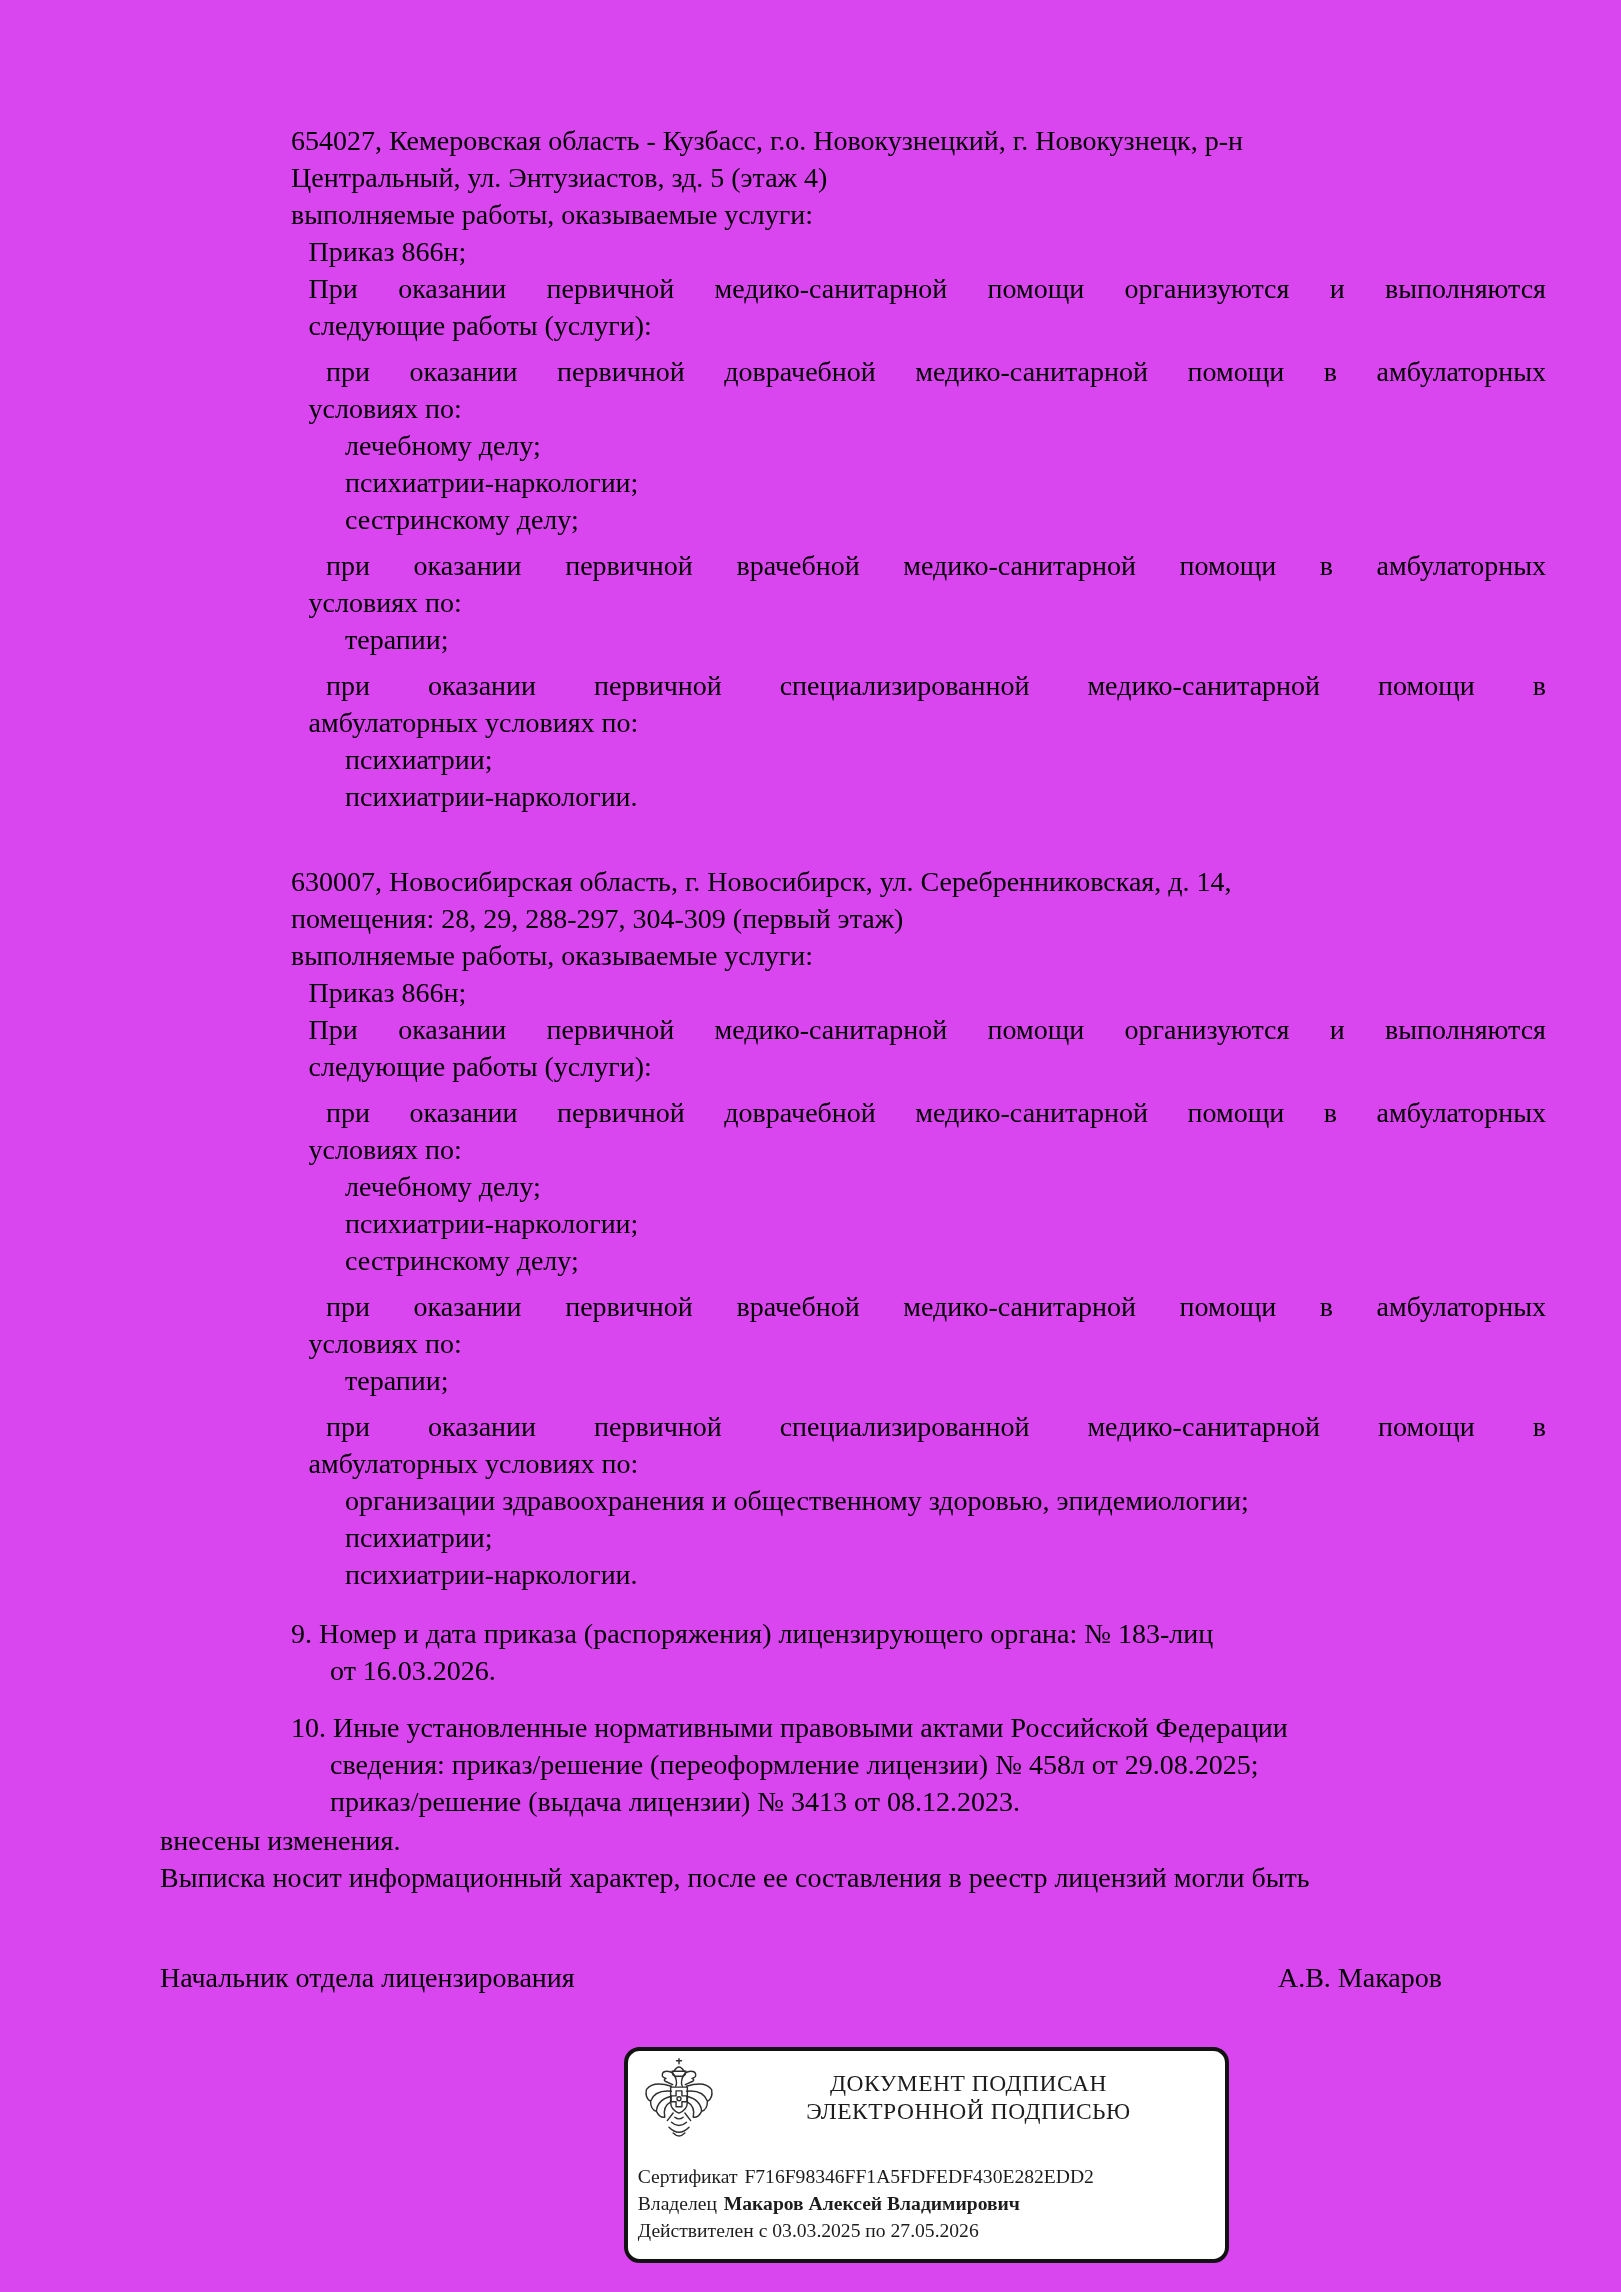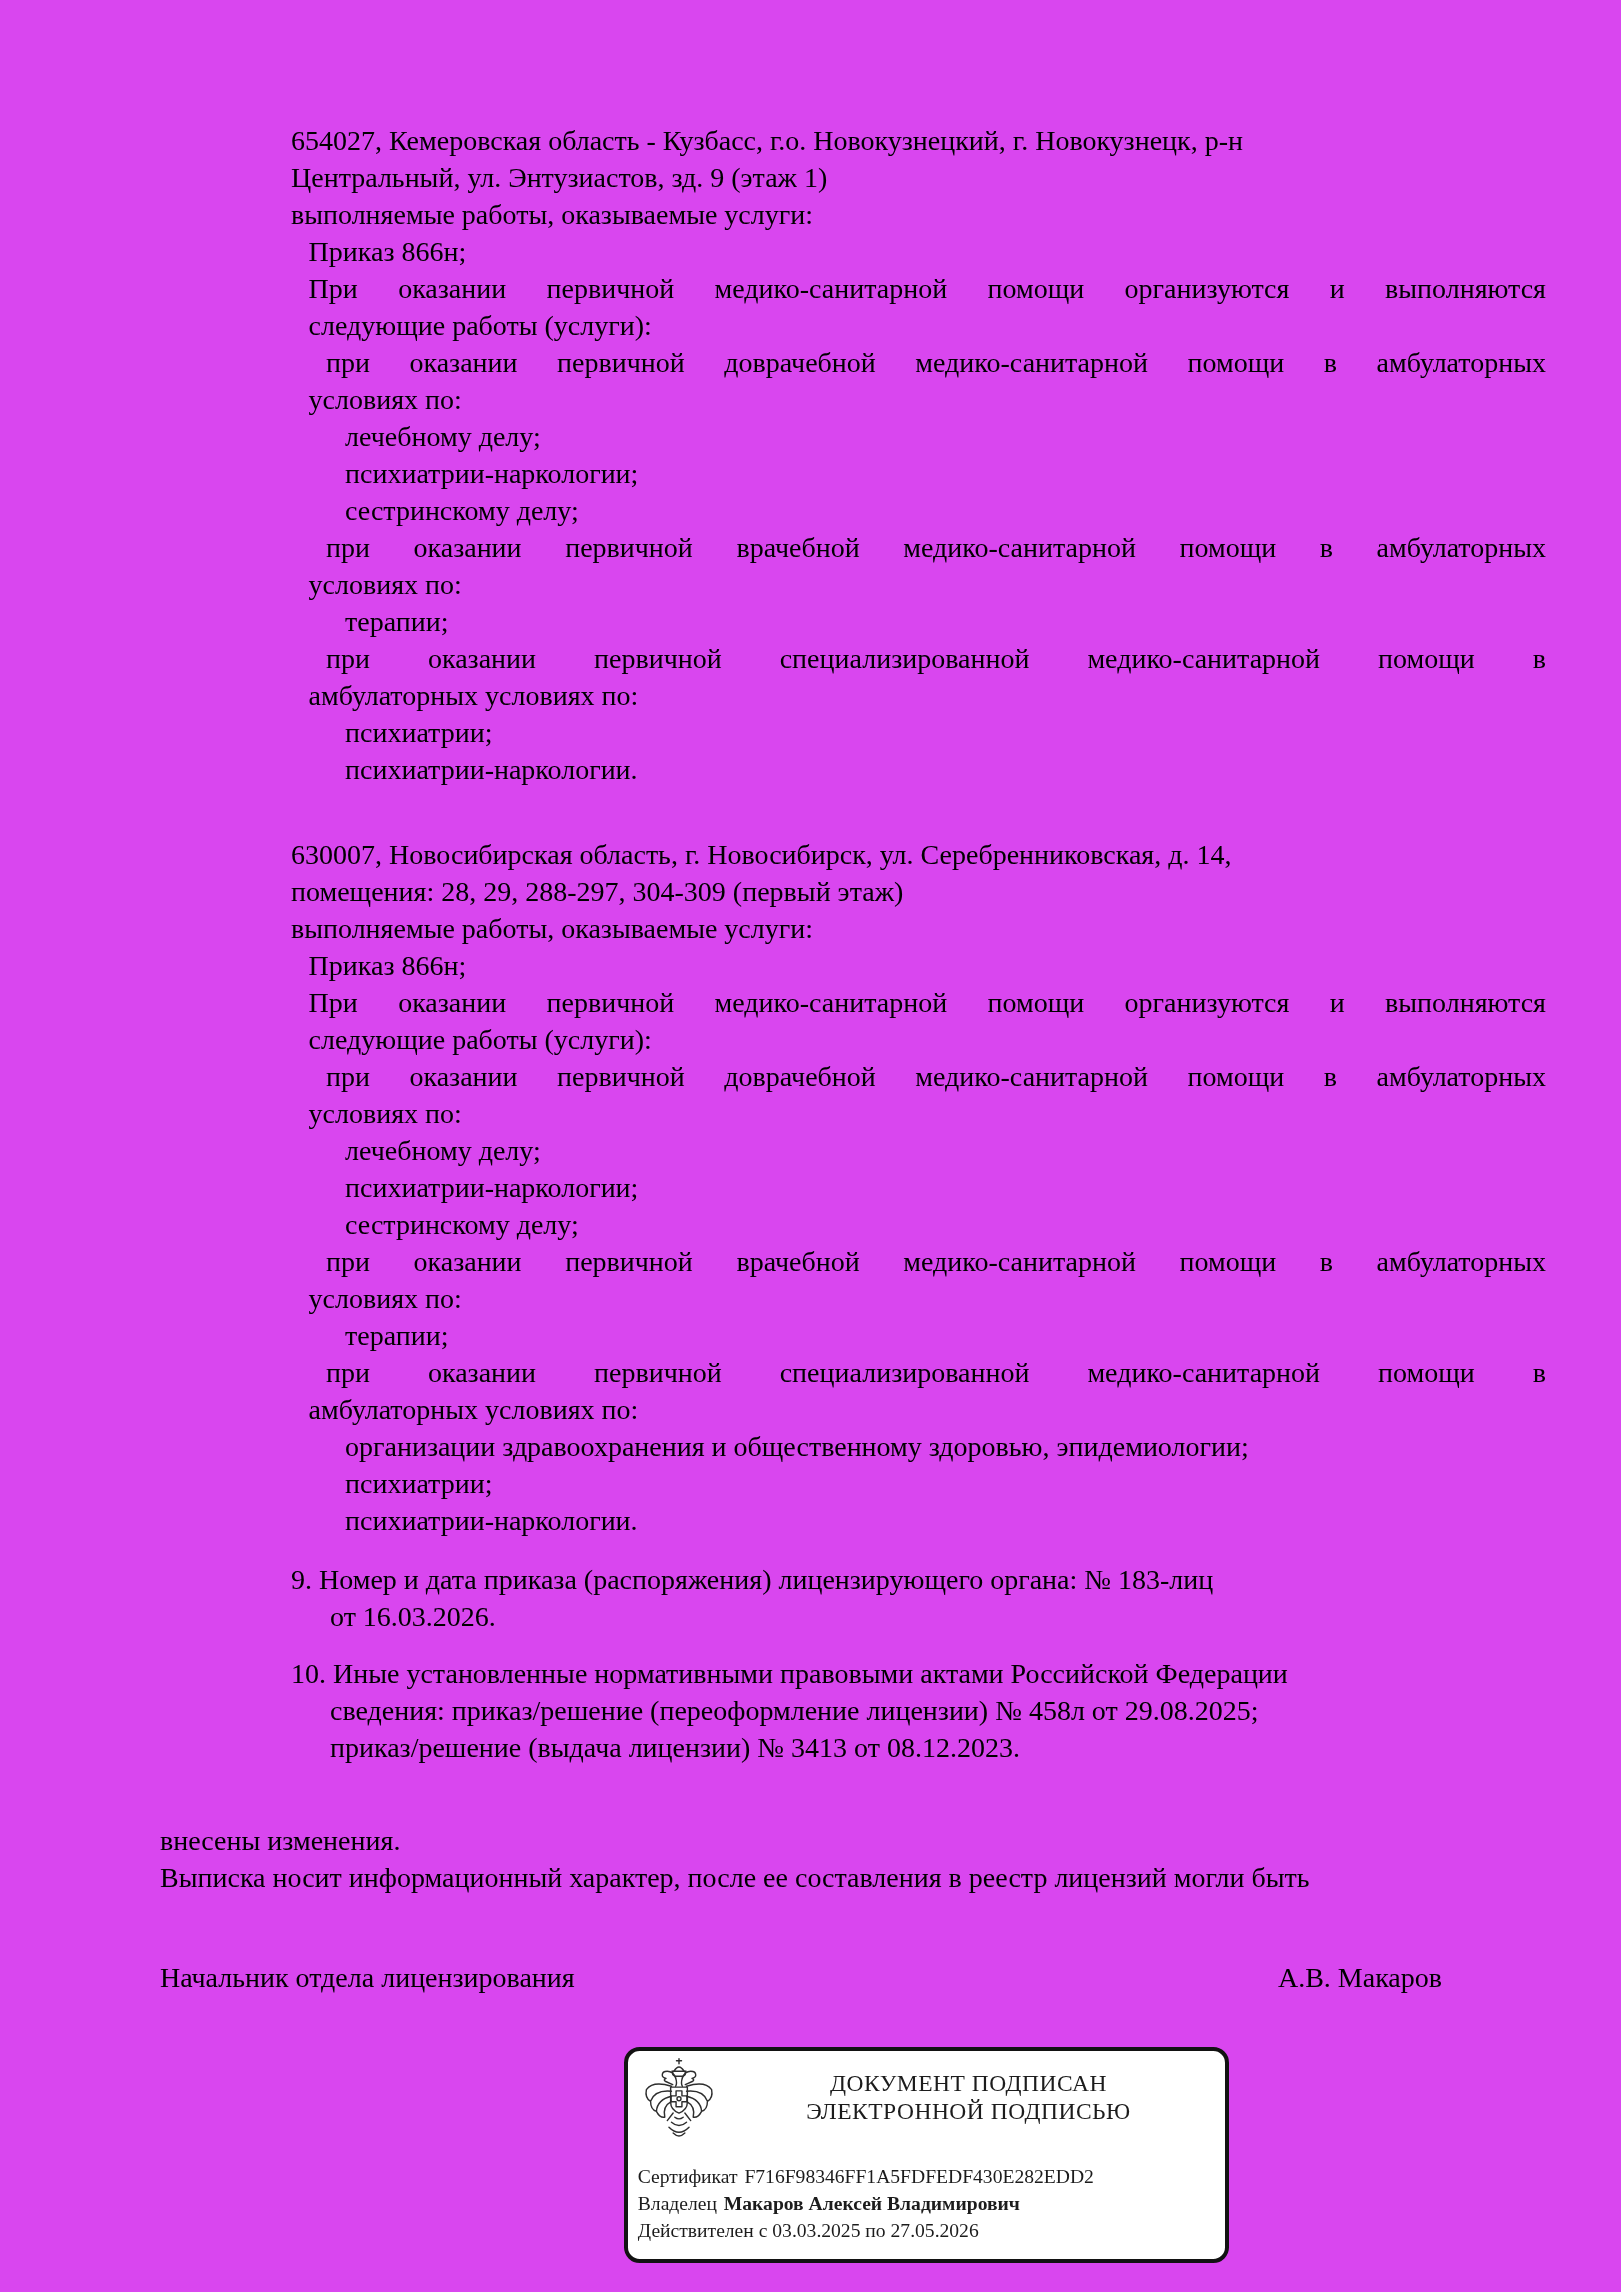--- a/index.html
+++ b/index.html
@@ -7,21 +7,21 @@
     position:relative;width:1621px;height:2293px;background:#d946ef;
     font-family:"Liberation Serif","DejaVu Serif",serif;color:#000;
     overflow:hidden;margin:0 auto;
   }
   .main{position:absolute;left:291px;top:122px;width:1255px;font-size:28px;line-height:37px;}
   .line{height:37px;white-space:nowrap;}
   .line.fill{white-space:normal;text-align:justify;overflow:hidden;}
   .line.fill::after{content:"";display:inline-block;width:100%;}
   .ind0{margin-left:0;}
   .ind1{margin-left:17.6px;}
-  .ind2{margin-left:35px;}
+  .ind2{margin-left:35px;margin-top:9px;}
   .ind3{margin-left:54px;}
   .ind4{margin-left:39px;}
   .note{position:absolute;left:160px;top:1822px;width:1384px;font-size:28px;line-height:37px;}
   .note .nline{height:37px;white-space:nowrap;}
   .sig{position:absolute;left:160px;top:1927px;width:1282px;display:flex;
        justify-content:space-between;font-size:28px;line-height:37px;margin-top:32px;}
   .stamp{
     position:absolute;left:624px;top:2047px;width:605px;height:216px;
     border:4.9px solid #121212;border-radius:15.7px;box-sizing:border-box;color:#1c1c1c;
     background:#fff;
@@ -35,21 +35,21 @@
   .owner-name{font-weight:bold;}
 </style>
 </head>
 <body>
 
 <div class="page">
 
   <div class="main">
 
   <div class="line ind0">654027, Кемеровская область - Кузбасс, г.о. Новокузнецкий, г. Новокузнецк, р-н</div>
-      <div class="line ind0">Центральный, ул. Энтузиастов, зд. 9 (этаж 1)</div>
+      <div class="line ind0">Центральный, ул. Энтузиастов, зд. 5 (этаж 4)</div>
       <div class="line ind0">выполняемые работы, оказываемые услуги:</div>
       <div class="line ind1">Приказ 866н;</div>
       <div class="line ind1 fill">При оказании первичной медико-санитарной помощи организуются и выполняются</div>
       <div class="line ind1">следующие работы (услуги):</div>
       <div class="line ind2 fill">при оказании первичной доврачебной медико-санитарной помощи в амбулаторных</div>
       <div class="line ind1">условиях по:</div>
       <div class="line ind3">лечебному делу;</div>
       <div class="line ind3">психиатрии-наркологии;</div>
       <div class="line ind3">сестринскому делу;</div>
       <div class="line ind2 fill">при оказании первичной врачебной медико-санитарной помощи в амбулаторных</div>

